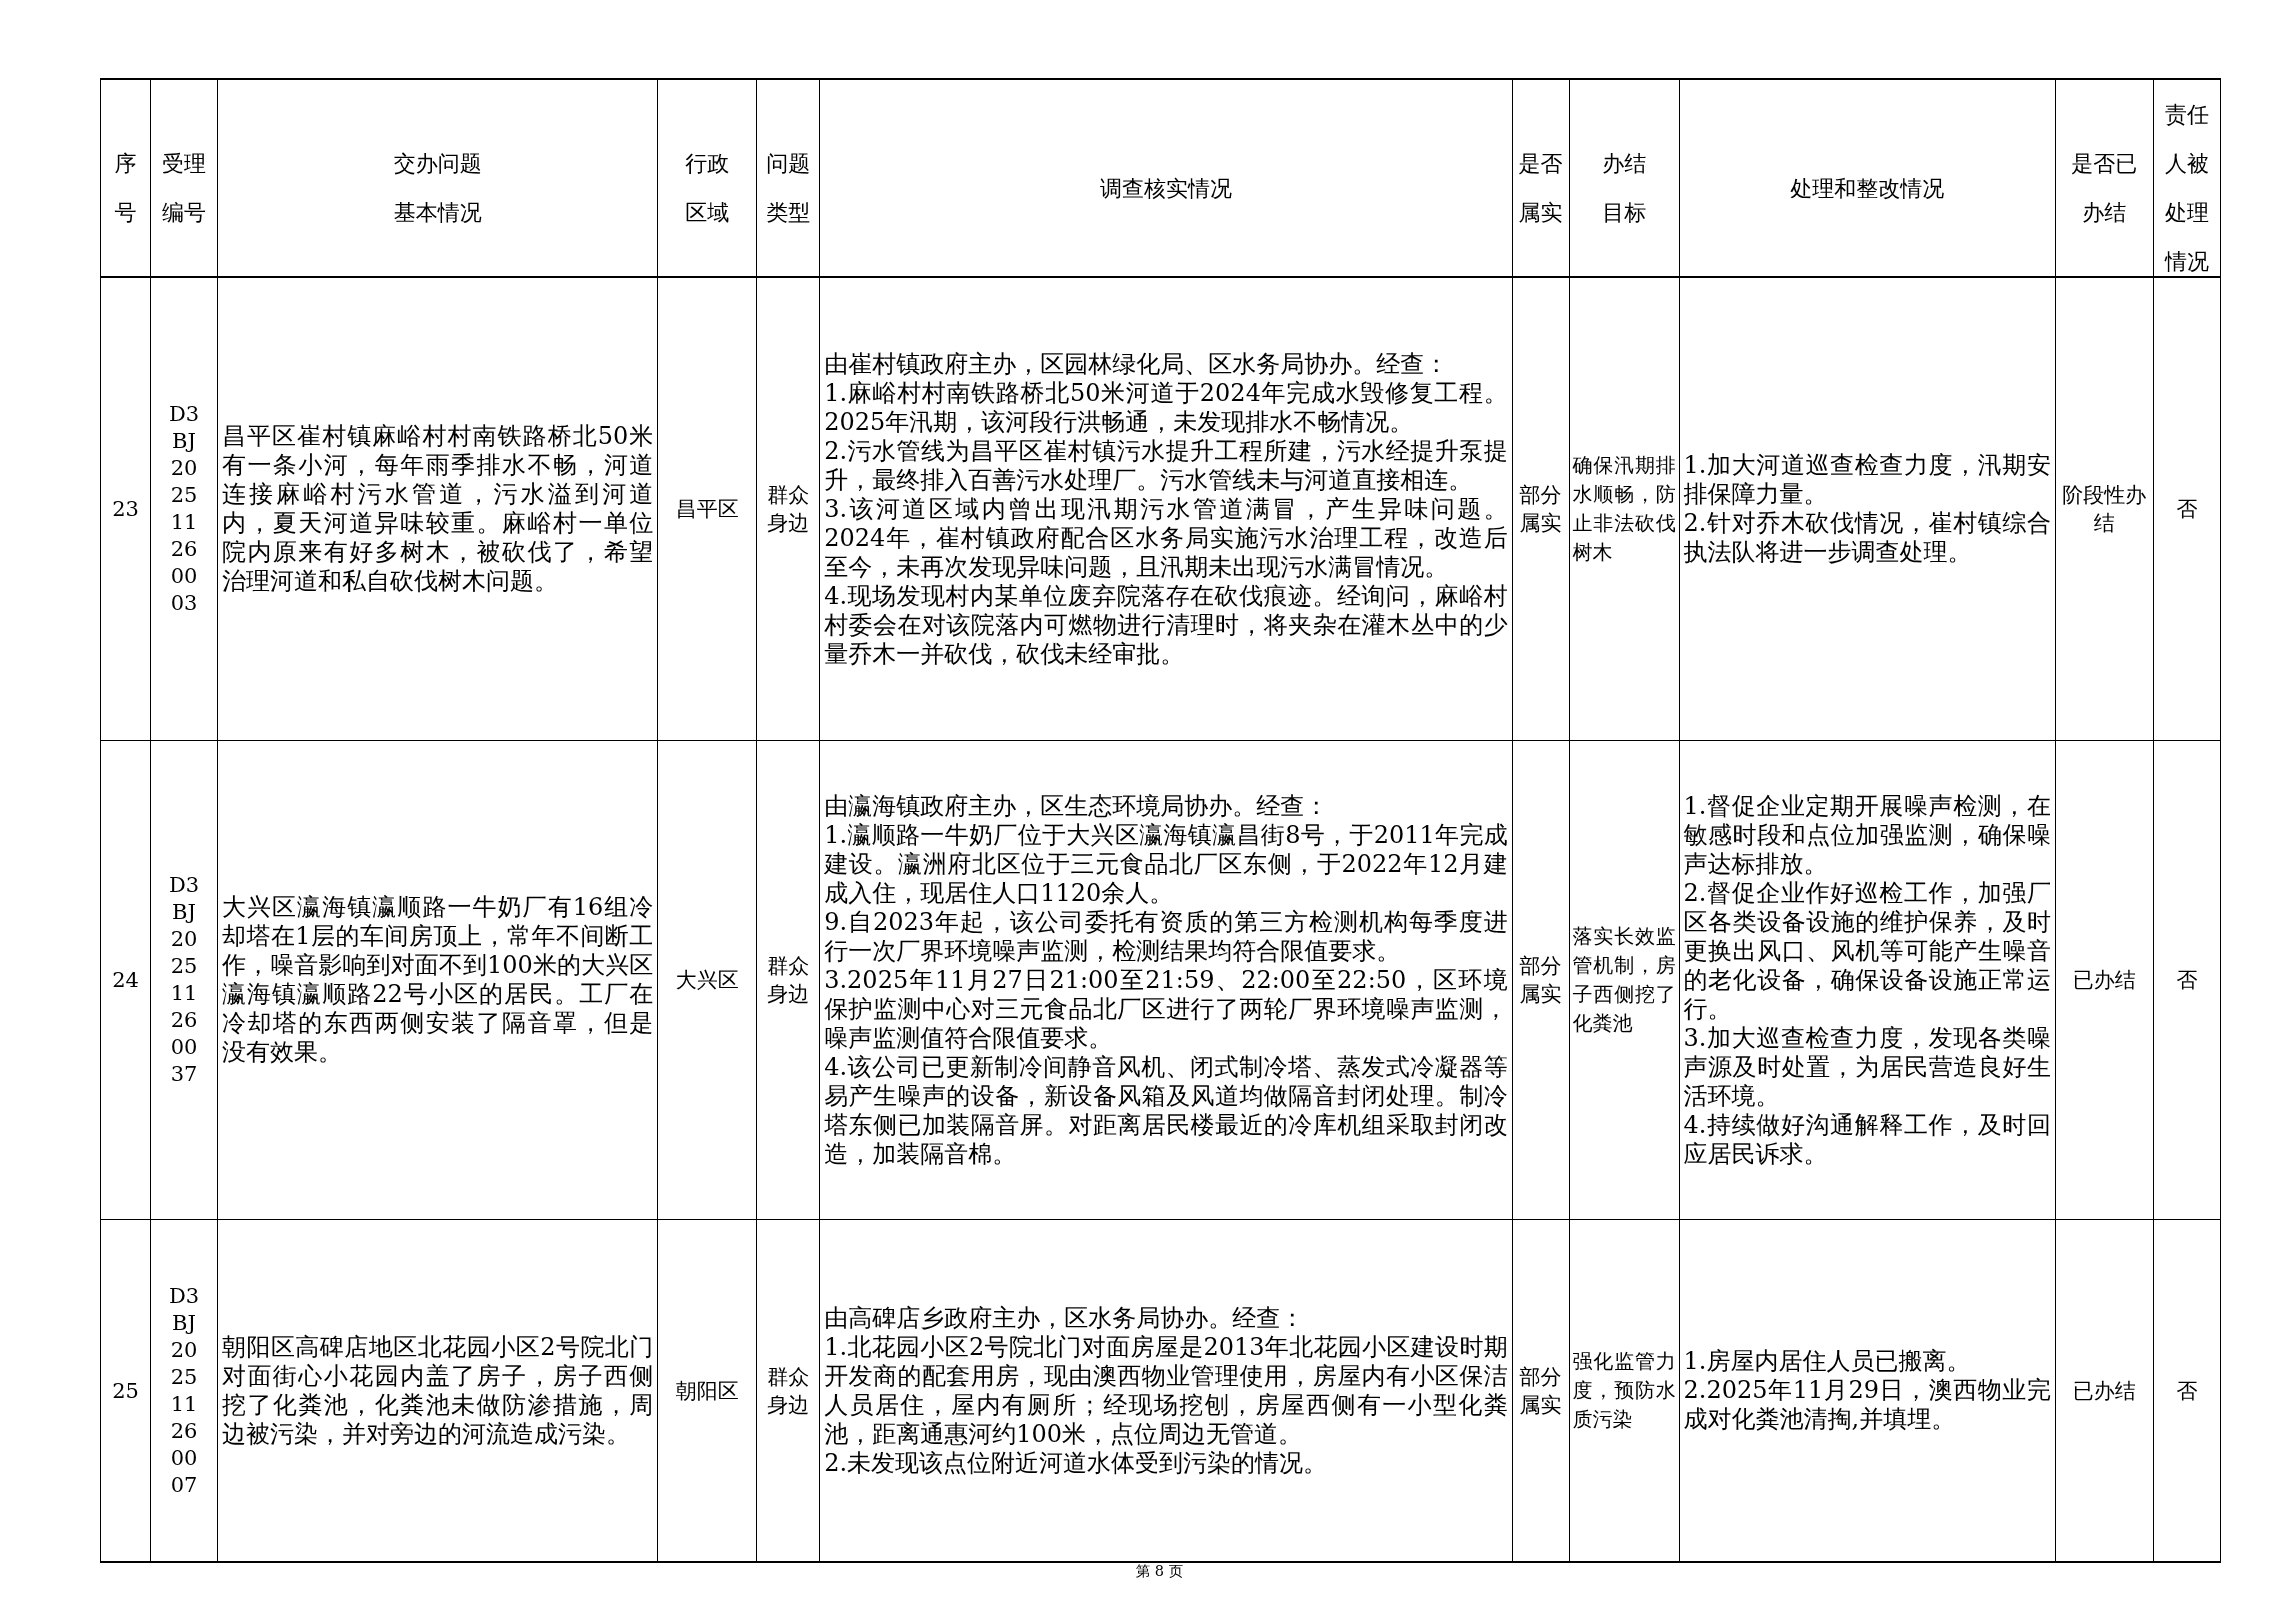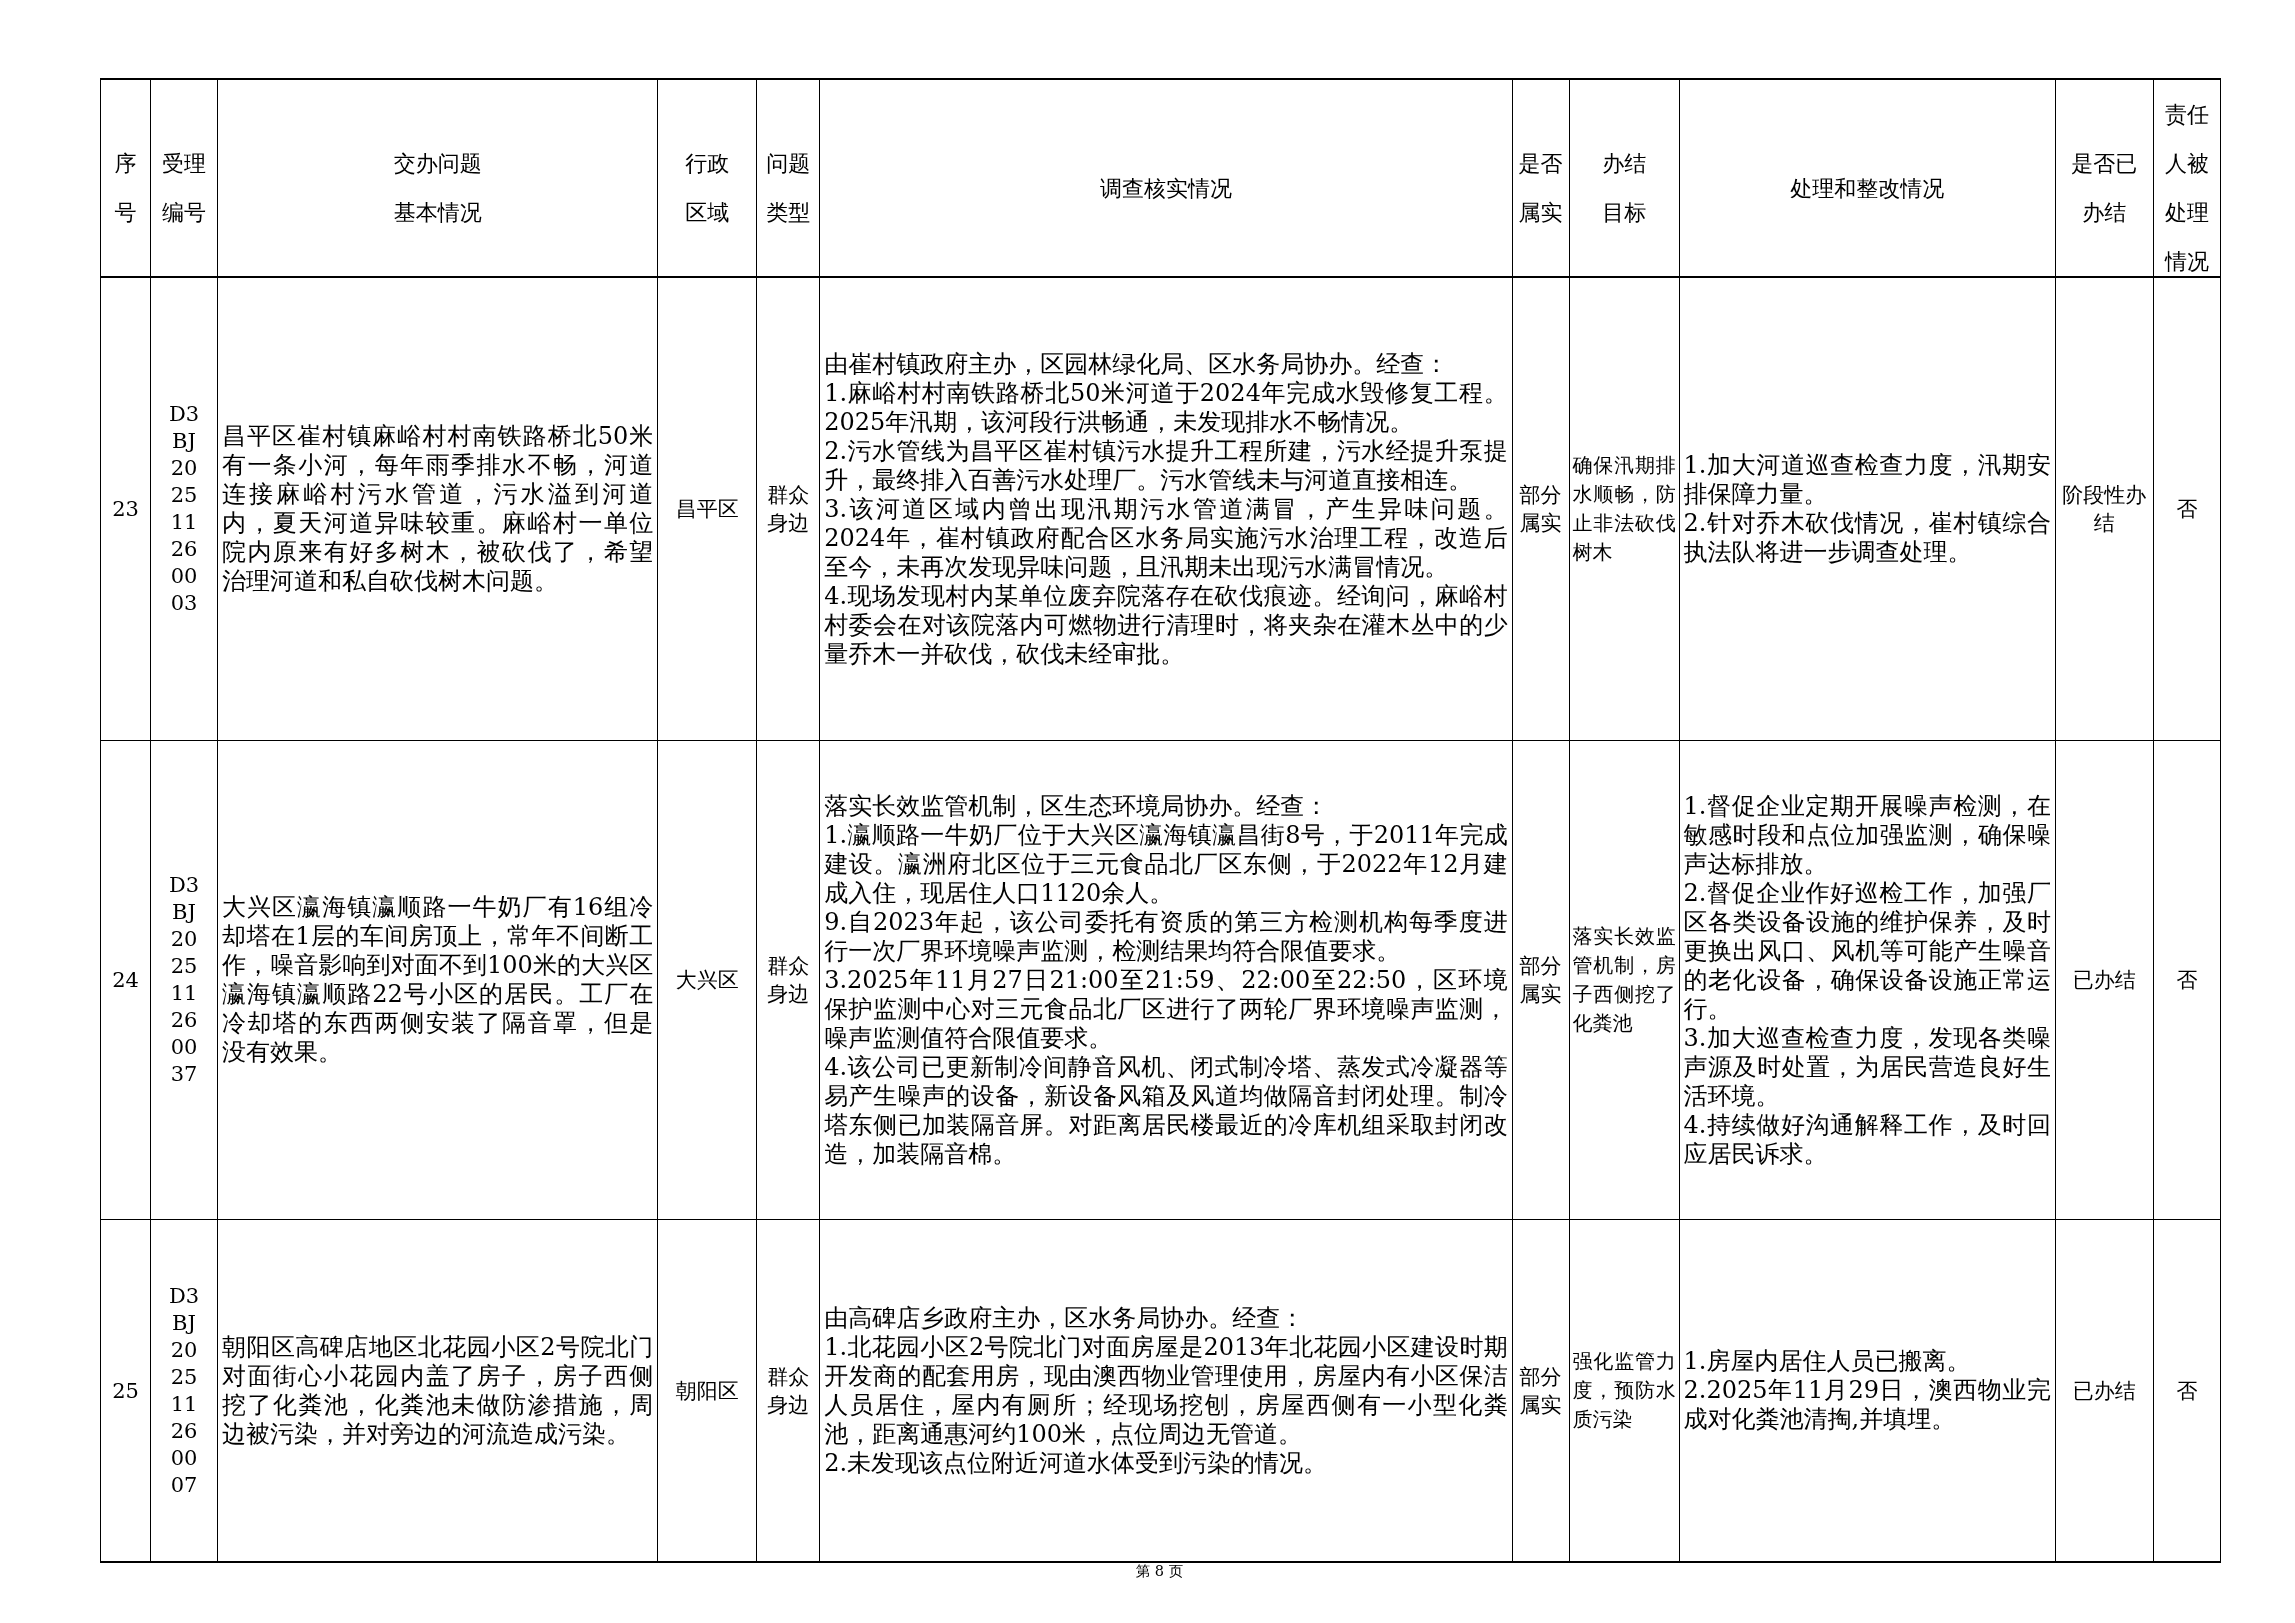--- a/index.html
+++ b/index.html
@@ -147,21 +147,21 @@
       <td class="cell-center">否</td>
     </tr>
 
     <tr class="r24">
       <td class="cell-center">24</td>
       <td class="cell-id">D3BJ202511260037</td>
       <td class="cell-text">大兴区瀛海镇瀛顺路一牛奶厂有16组冷却塔在1层的车间房顶上，常年不间断工作，噪音影响到对面不到100米的大兴区瀛海镇瀛顺路22号小区的居民。工厂在冷却塔的东西两侧安装了隔音罩，但是没有效果。</td>
       <td class="cell-center">大兴区</td>
       <td class="cell-center">群众身边</td>
       <td class="cell-text">
-        <span class="para">落实长效监管机制，区生态环境局协办。经查：</span>
+        <span class="para">由瀛海镇政府主办，区生态环境局协办。经查：</span>
         <span class="para">1.瀛顺路一牛奶厂位于大兴区瀛海镇瀛昌街8号，于2011年完成建设。瀛洲府北区位于三元食品北厂区东侧，于2022年12月建成入住，现居住人口1120余人。</span>
         <span class="para">9.自2023年起，该公司委托有资质的第三方检测机构每季度进行一次厂界环境噪声监测，检测结果均符合限值要求。</span>
         <span class="para">3.2025年11月27日21:00至21:59、22:00至22:50，区环境保护监测中心对三元食品北厂区进行了两轮厂界环境噪声监测，噪声监测值符合限值要求。</span>
         <span class="para">4.该公司已更新制冷间静音风机、闭式制冷塔、蒸发式冷凝器等易产生噪声的设备，新设备风箱及风道均做隔音封闭处理。制冷塔东侧已加装隔音屏。对距离居民楼最近的冷库机组采取封闭改造，加装隔音棉。</span>
       </td>
       <td class="cell-center">部分属实</td>
       <td class="cell-goal">落实长效监管机制，房子西侧挖了化粪池</td>
       <td class="cell-text">
         <span class="para">1.督促企业定期开展噪声检测，在敏感时段和点位加强监测，确保噪声达标排放。</span>
         <span class="para">2.督促企业作好巡检工作，加强厂区各类设备设施的维护保养，及时更换出风口、风机等可能产生噪音的老化设备，确保设备设施正常运行。</span>

